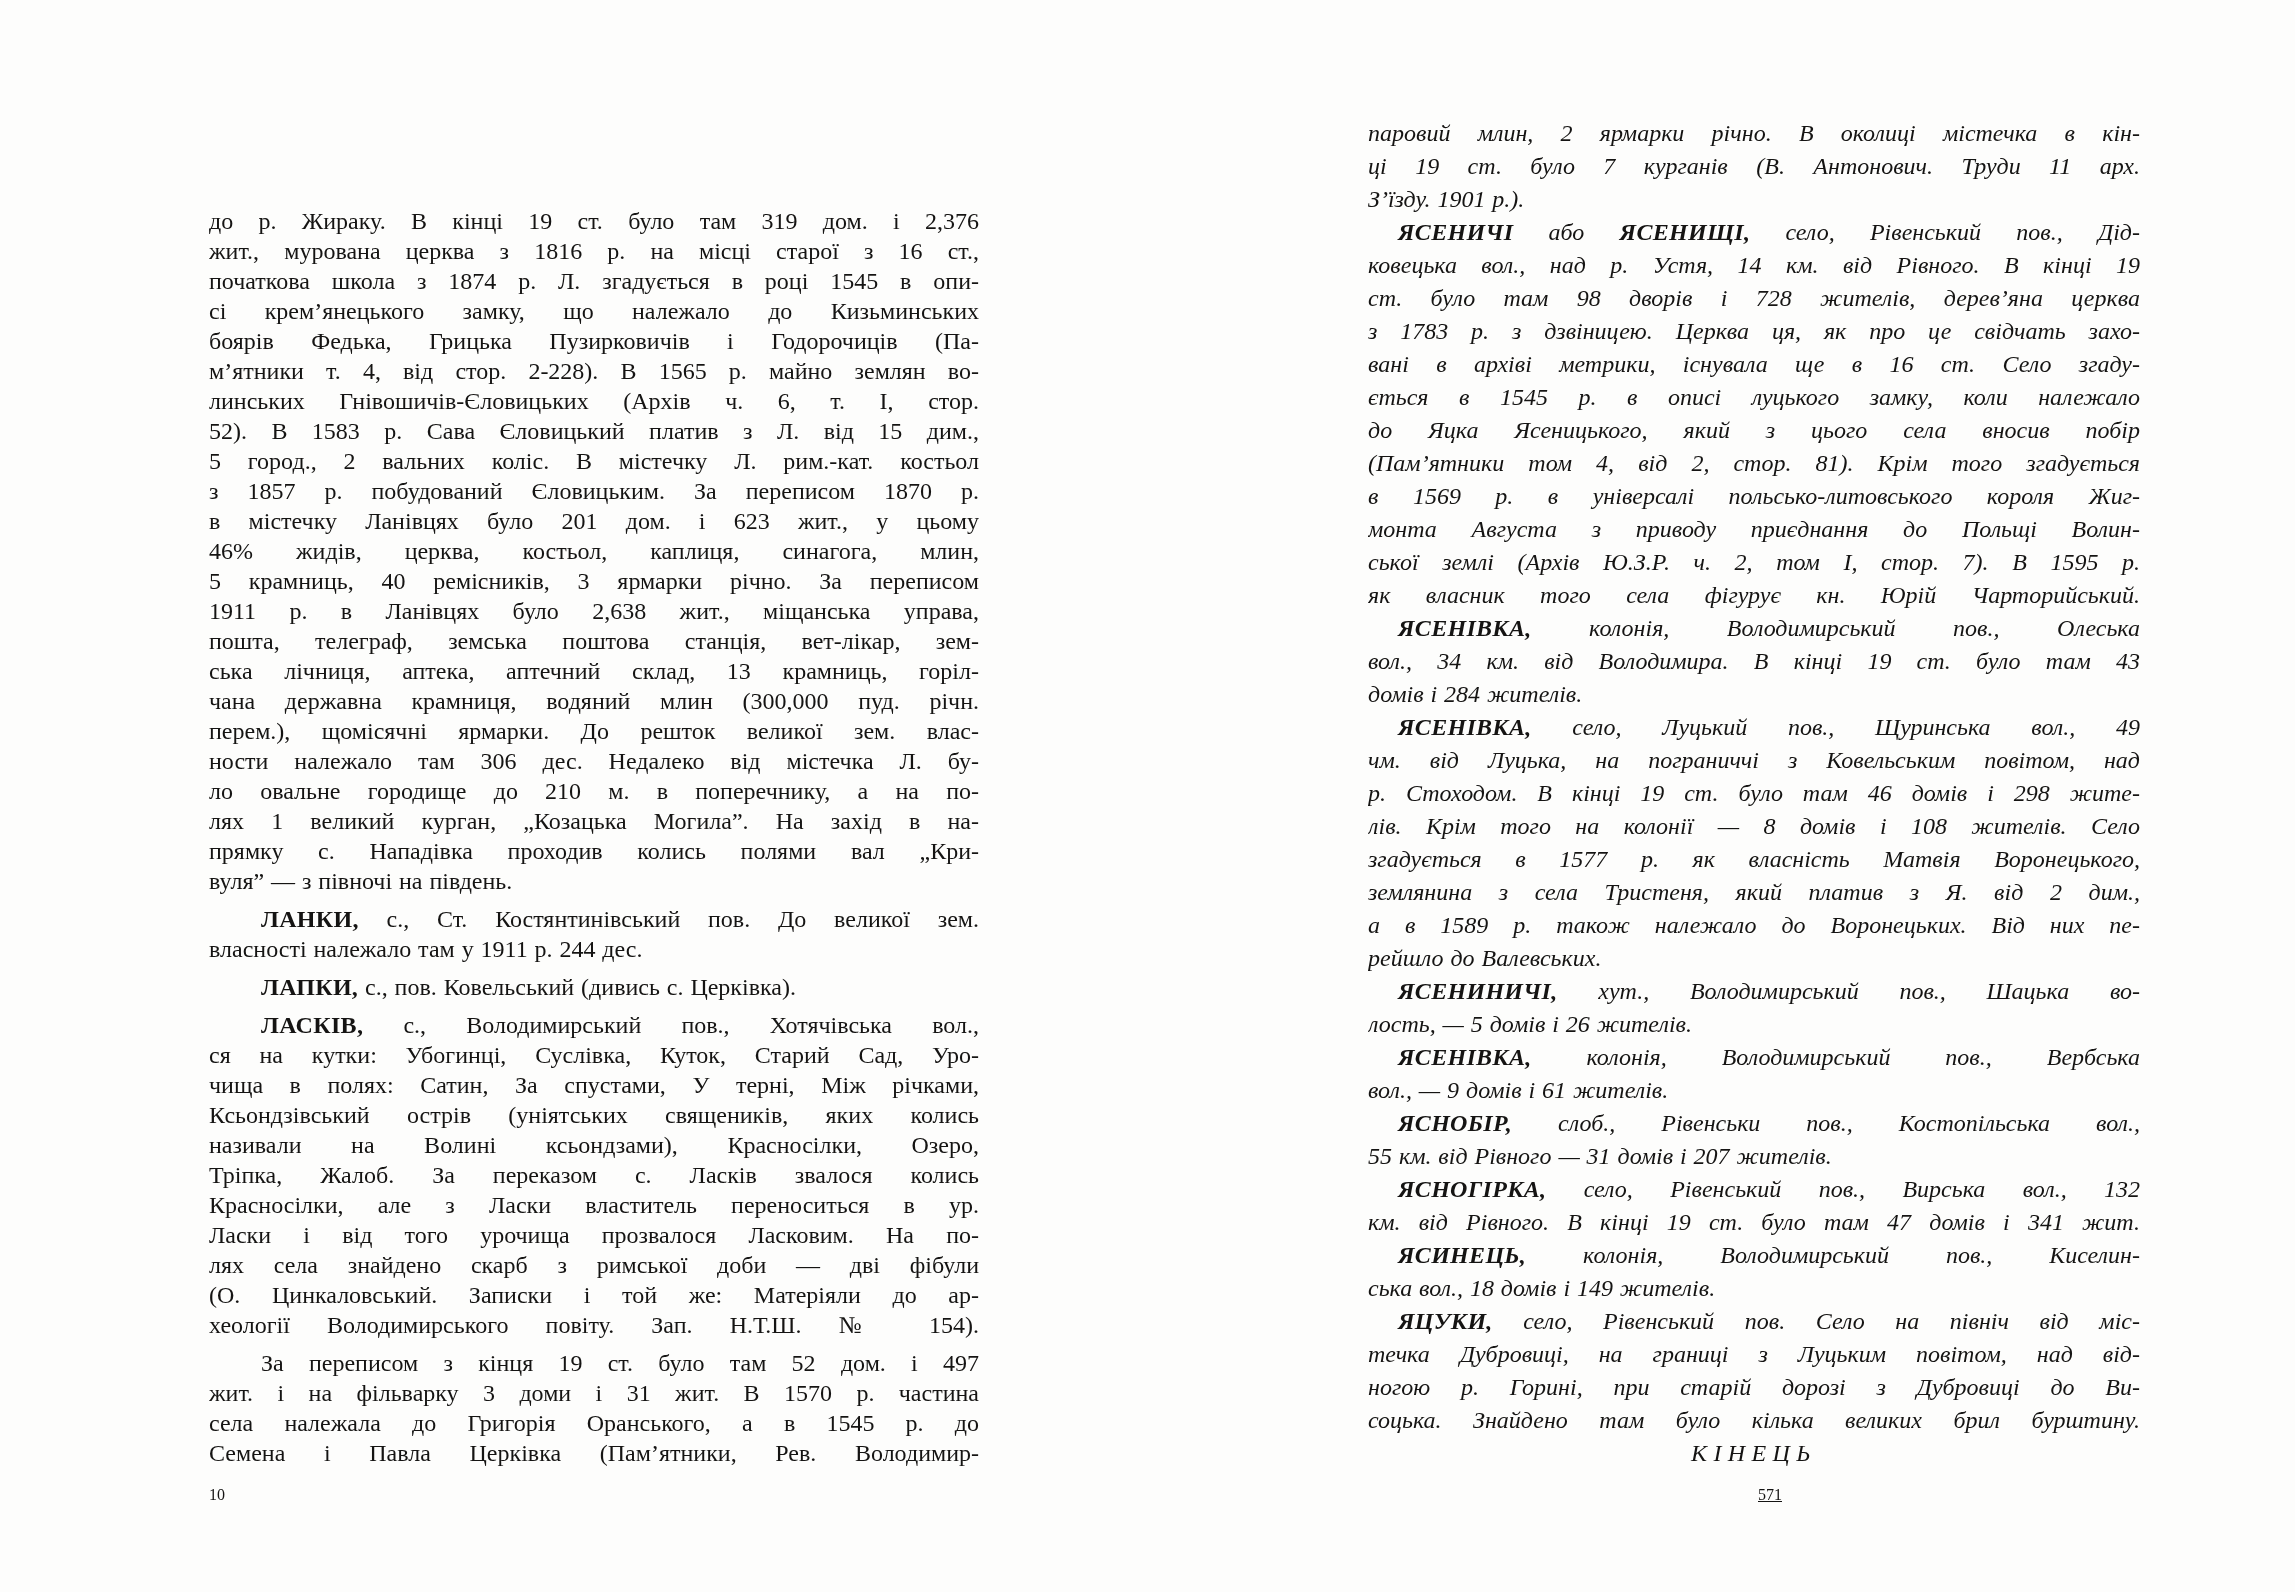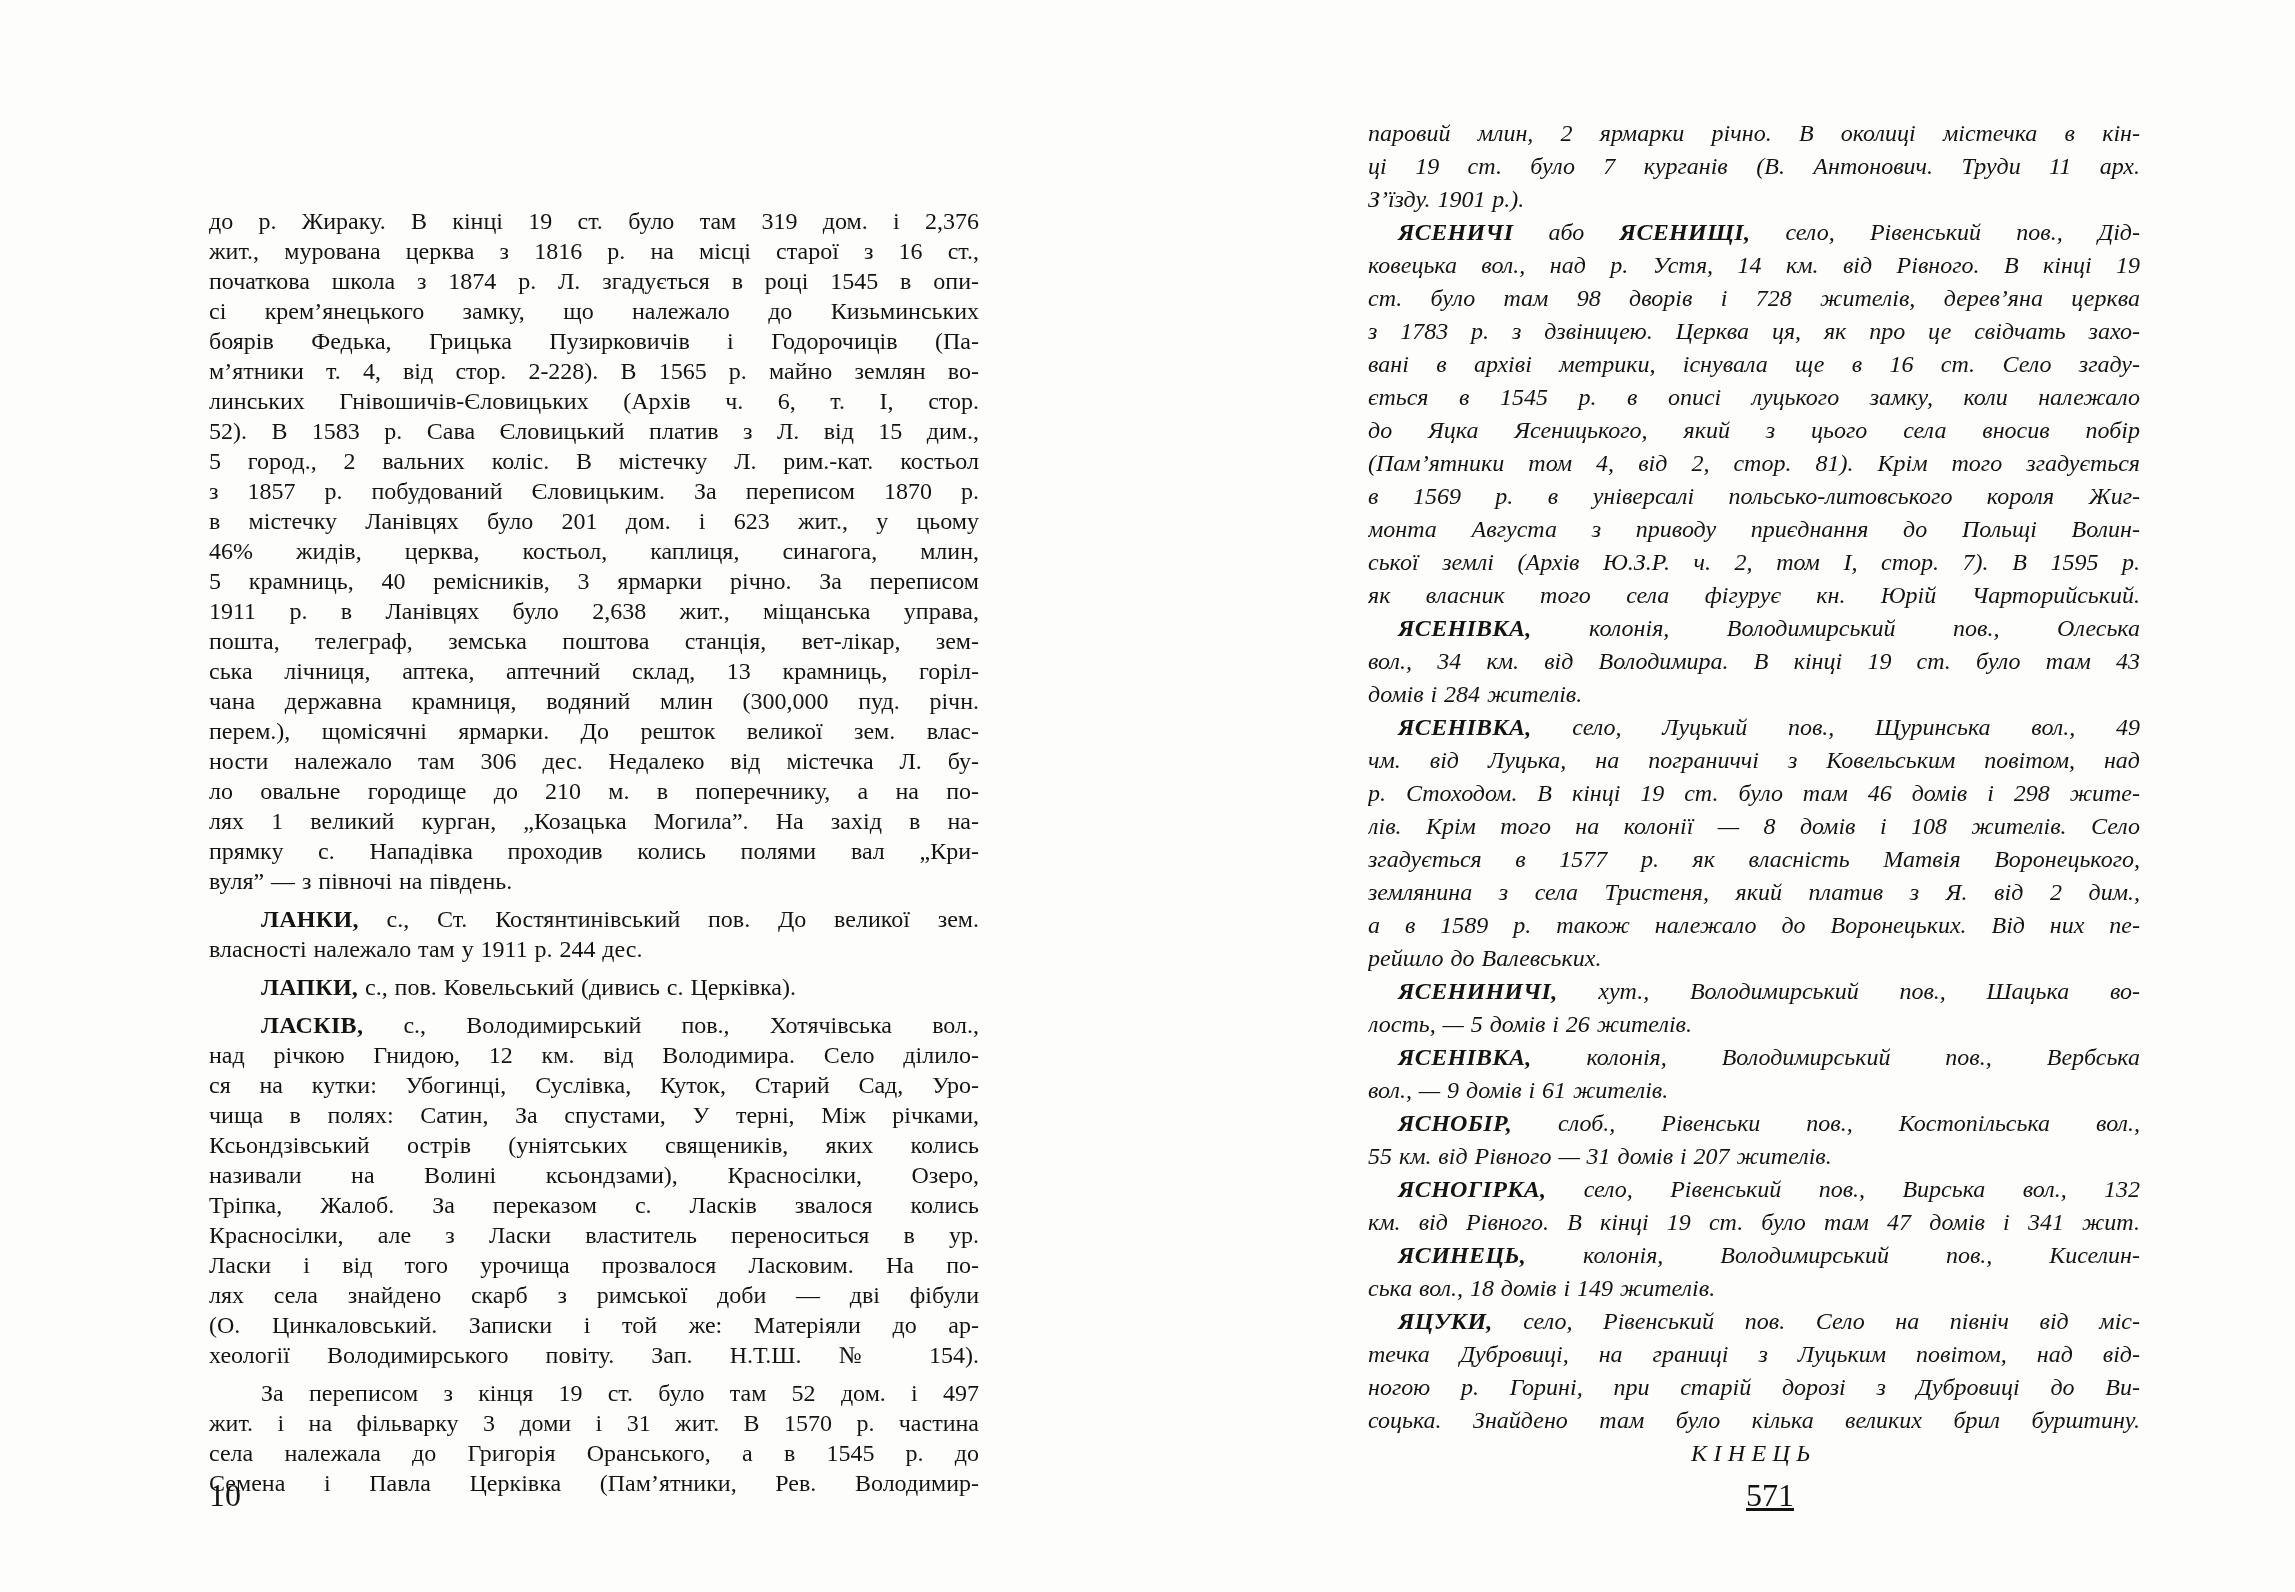--- a/index.html
+++ b/index.html
@@ -26,21 +26,21 @@
   #left-col  .line { height: 30px; line-height: 30px; }
   #right-col .line { height: 33px;  line-height: 33px; }
   #left-col  .indent { text-indent: 52px; margin-top: 8px; }
   #right-col .indent { text-indent: 30px; }
   .align-left   { text-align: left;   text-align-last: left; }
   .align-center { text-align: center; text-align-last: center; }
   .end-heading  { letter-spacing: 6.4px; }
   .b { font-weight: bold; letter-spacing: 0.3px; text-align: right; }
   .page-number {
     position: absolute;
-    font-size: 32px;
+    font-size: 16px;
     line-height: 30px;
     top: 1480px;
   }
   #page-number-left  { left: 209px; }
   #page-number-right { left: 1384px; width: 772px; text-align: center; text-decoration: underline; }
 </style>
 </head>
 <body>
 
 <div>
@@ -65,21 +65,20 @@
       <div class="line"><span>перем.), щомісячні ярмарки. До решток великої зем. влас-</span></div>
       <div class="line"><span>ности належало там 306 дес. Недалеко від містечка Л. бу-</span></div>
       <div class="line"><span>ло овальне городище до 210 м. в поперечнику, а на по-</span></div>
       <div class="line"><span>лях 1 великий курган, „Козацька Могила”. На захід в на-</span></div>
       <div class="line"><span>прямку с. Нападівка проходив колись полями вал „Кри-</span></div>
       <div class="line align-left"><span>вуля” — з півночі на південь.</span></div>
       <div class="line indent"><span class="b">ЛАНКИ,</span><span> с., Ст. Костянтинівський пов. До великої зем.</span></div>
       <div class="line align-left"><span>власності належало там у 1911 р. 244 дес.</span></div>
       <div class="line indent align-left"><span class="b">ЛАПКИ,</span><span> с., пов. Ковельський (дивись с. Церківка).</span></div>
       <div class="line indent"><span class="b">ЛАСКІВ,</span><span> с., Володимирський пов., Хотячівська вол.,</span></div>
-      <div class="line"><span>над річкою Гнидою, 12 км. від Володимира. Село ділило-</span></div>
       <div class="line"><span>ся на кутки: Убогинці, Суслівка, Куток, Старий Сад, Уро-</span></div>
       <div class="line"><span>чища в полях: Сатин, За спустами, У терні, Між річками,</span></div>
       <div class="line"><span>Ксьондзівський острів (уніятських священиків, яких колись</span></div>
       <div class="line"><span>називали на Волині ксьондзами), Красносілки, Озеро,</span></div>
       <div class="line"><span>Тріпка, Жалоб. За переказом с. Ласків звалося колись</span></div>
       <div class="line"><span>Красносілки, але з Ласки властитель переноситься в ур.</span></div>
       <div class="line"><span>Ласки і від того урочища прозвалося Ласковим. На по-</span></div>
       <div class="line"><span>лях села знайдено скарб з римської доби — дві фібули</span></div>
       <div class="line"><span>(О. Цинкаловський. Записки і той же: Матеріяли до ар-</span></div>
       <div class="line"><span>хеології Володимирського повіту. Зап. Н.Т.Ш. № 154).</span></div>

